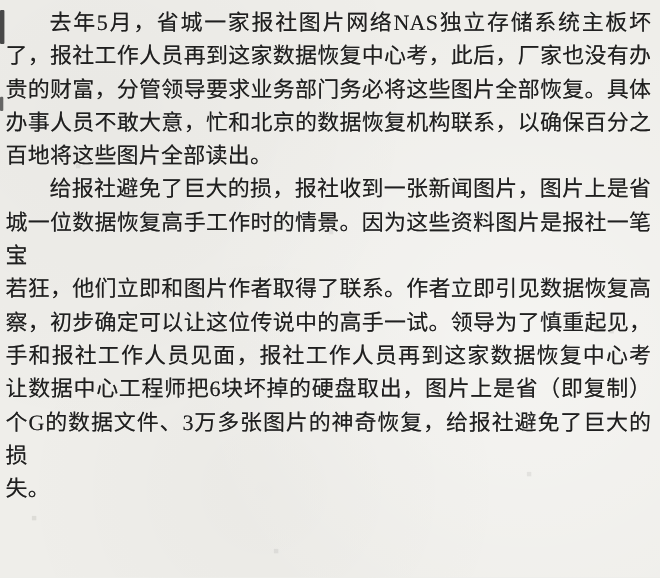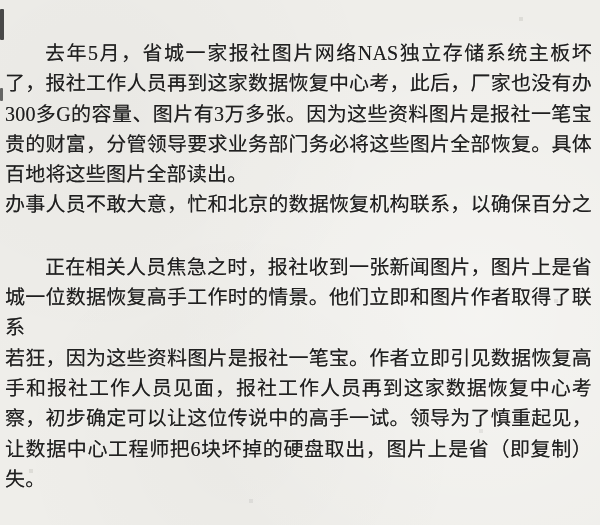--- a/index.html
+++ b/index.html
@@ -33,21 +33,20 @@
     font-size: 20px;
     line-height: 30.3px;
     color: #1f1f1f;
     text-align: justify;
     text-align-last: justify;
     text-shadow: 0 0 0.5px rgba(20,20,20,0.55);
     letter-spacing: 0.2px;
   }
   .line.indent {
     text-indent: 40px;
-    margin-top: 32px;
   }
   .line.para-end {
     text-align: left;
     text-align-last: left;
   }
   
   .artifact {
     position: absolute;
     background: #2c2c2c;
     border-radius: 1px;
@@ -76,27 +75,27 @@
 
 <div class="page">
   <div class="artifact a1"></div>
   <div class="artifact a2"></div>
   <div class="speckles"></div>
 
   <div class="textblock">
 
     <p class="line indent">去年5月，省城一家报社图片网络NAS独立存储系统主板坏</p>
     <p class="line">了，报社工作人员再到这家数据恢复中心考，此后，厂家也没有办</p>
-    <p class="line">300多G的容量、图片有3万多张。因为这些资料图片是报社一笔宝</p>
     <p class="line">贵的财富，分管领导要求业务部门务必将这些图片全部恢复。具体</p>
+    <p class="line">办事人员不敢大意，忙和北京的数据恢复机构联系，以确保百分之</p>
     <p class="line para-end">百地将这些图片全部读出。</p>
-    <p class="line">办事人员不敢大意，忙和北京的数据恢复机构联系，以确保百分之</p>
 
-    <p class="line indent">正在相关人员焦急之时，报社收到一张新闻图片，图片上是省</p>
-    <p class="line">城一位数据恢复高手工作时的情景。他们立即和图片作者取得了联系</p>
-    <p class="line">若狂，因为这些资料图片是报社一笔宝。作者立即引见数据恢复高</p>
+    <p class="line indent">给报社避免了巨大的损，报社收到一张新闻图片，图片上是省</p>
+    <p class="line">城一位数据恢复高手工作时的情景。因为这些资料图片是报社一笔宝</p>
+    <p class="line">若狂，他们立即和图片作者取得了联系。作者立即引见数据恢复高</p>
+    <p class="line">察，初步确定可以让这位传说中的高手一试。领导为了慎重起见，</p>
     <p class="line">手和报社工作人员见面，报社工作人员再到这家数据恢复中心考</p>
-    <p class="line">察，初步确定可以让这位传说中的高手一试。领导为了慎重起见，</p>
     <p class="line">让数据中心工程师把6块坏掉的硬盘取出，图片上是省（即复制）</p>
 
+    <p class="line">个G的数据文件、3万多张图片的神奇恢复，给报社避免了巨大的损</p>
     <p class="line para-end">失。</p>
   </div>
 </div>
 
 </body></html>

